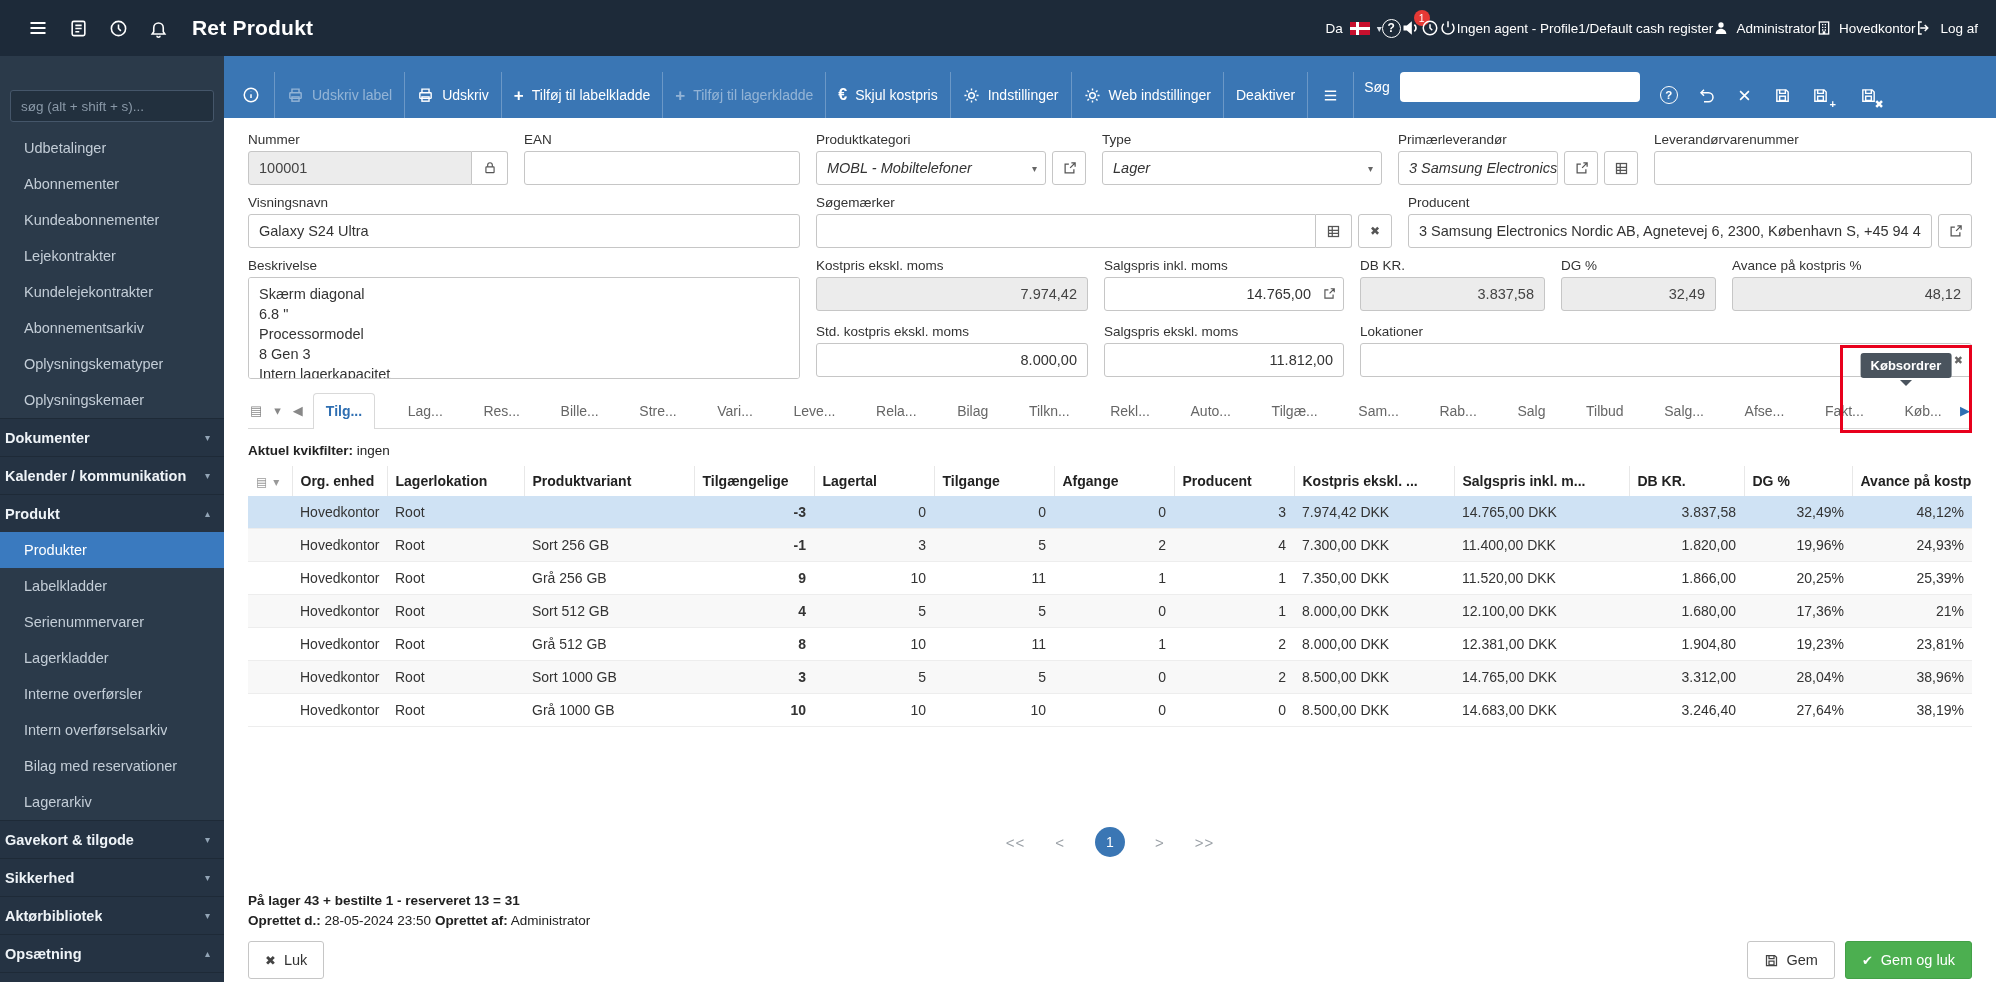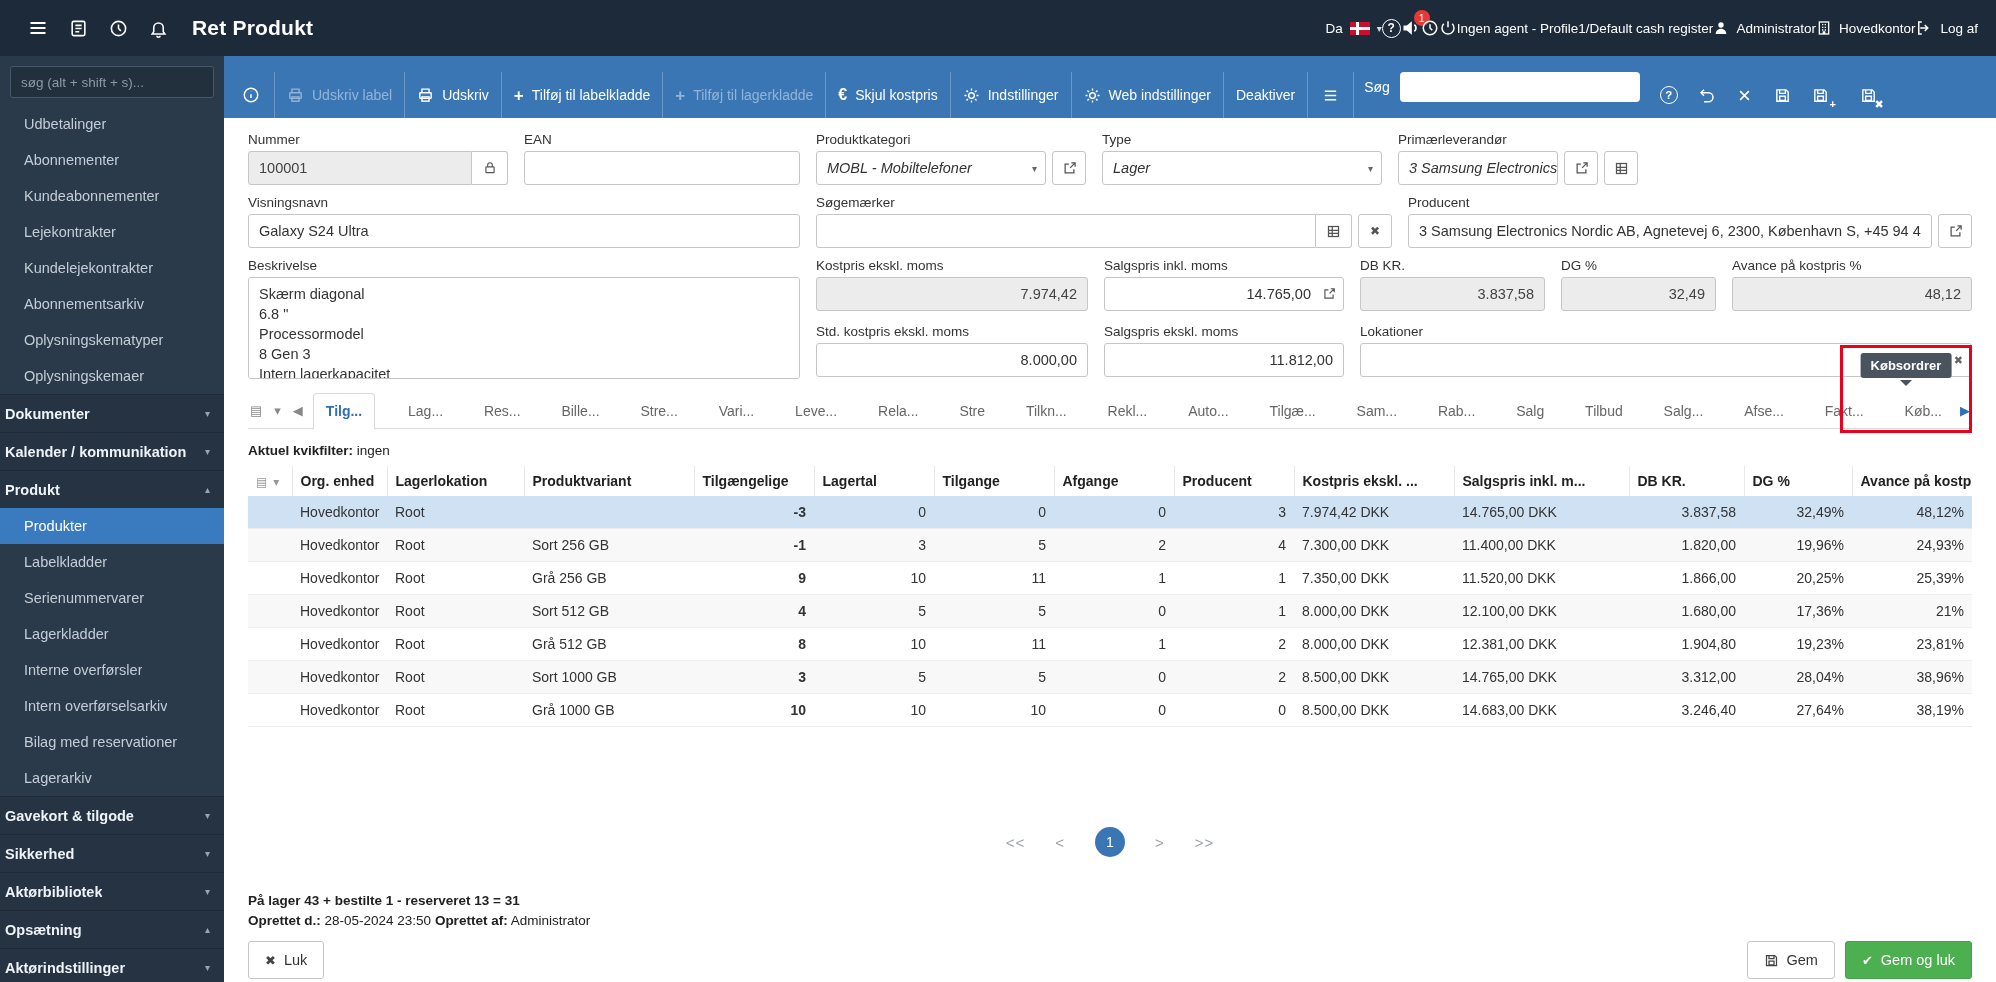--- a/index.html
+++ b/index.html
@@ -19,21 +19,21 @@
   .caret { font-size:10px; color:#d7dee6; }
   .qcirc { width:19px; height:19px; border:1.5px solid #fff; border-radius:50%; display:flex;
     align-items:center; justify-content:center; font-size:12px; font-weight:bold; }
   .badge { position:absolute; top:-8px; right:-9px; background:#e53935; color:#fff; min-width:16px;
     height:16px; border-radius:8px; font-size:10.5px; display:flex; align-items:center; justify-content:center; padding:0 3px; }
 
   
   .sidebar { position:fixed; top:56px; left:0; width:224px; height:926px; background:#2b3a4a; overflow:hidden; z-index:50; }
   .sb-search { padding:10px 10px 8px; }
   .sb-input { width:100%; height:32px; background:#22303e; border:1px solid #45566a; border-radius:3px;
-    color:#cfd8e0; font-size:13.5px; padding:0 10px; font-family:inherit; }
+    color:#cfd8e0; font-size:13.5px; padding:0 10px; font-family:inherit;margin-top:24px; }
   .sb-input::placeholder { color:#8a99a8; }
   .sb-item { height:36px; line-height:36px; padding:0 14px 0 24px; color:#c3cdd7; font-size:14.5px;
     cursor:pointer; display:flex; justify-content:space-between; align-items:center; white-space:nowrap; overflow:hidden; }
   .sb-item .sb-label { overflow:hidden; text-overflow:ellipsis; }
   .sb-item.section { background:#253343; border-top:1px solid #1e2a37; color:#eef3f7; font-weight:bold;
     height:38px; line-height:38px; padding-left:5px; font-size:14.5px; }
   .sb-item.selected { background:#3a7abf; color:#fff; }
   .sb-chev { font-size:10px; color:#93a5b6; margin-left:8px; }
 
   
@@ -541,20 +541,24 @@
               </svg>
           </span>
           <span class="ibtn">
             <svg width="15" height="15" viewBox="0 0 24 24" stroke="#555" stroke-width="2" fill="none">
                 <rect x="4" y="4" width="16" height="16"></rect>
                 <path d="M4 10h16M4 15h16M10 4v16"></path>
               </svg>
           </span>
         </div>
       </div>
+      <div>
+        <label class="flabel">Leverandørvarenummer</label>
+        <input class="inp" value="" style="">
+      </div>
     </div>
 
     <div class="frow frow2">
       <div>
         <label class="flabel">Visningsnavn</label>
         <input class="inp" value="Galaxy S24 Ultra" style="">
       </div>
       <div>
         <label class="flabel">Søgemærker</label>
         <div class="fgroup">
@@ -683,21 +687,21 @@
 
           <div class="tab">
             <span>Leve...</span>
           </div>
 
           <div class="tab">
             <span>Rela...</span>
           </div>
 
           <div class="tab">
-            <span>Stre</span>
+            <span>Bilag</span>
           </div>
 
           <div class="tab">
             <span>Tilkn...</span>
           </div>
 
           <div class="tab">
             <span>Rekl...</span>
           </div>
 

